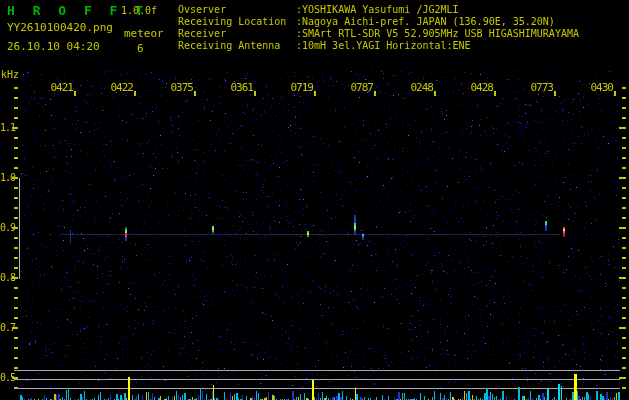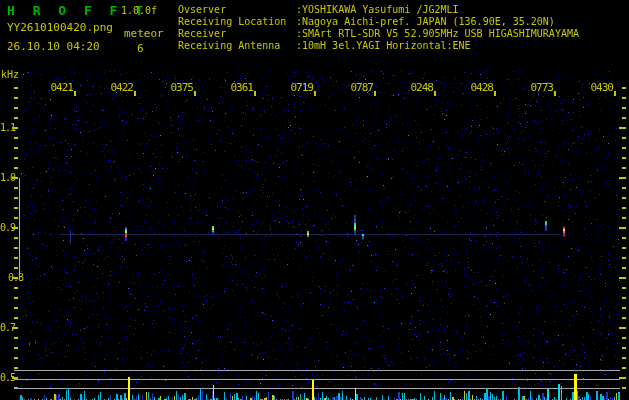--- a/index.html
+++ b/index.html
@@ -86,21 +86,21 @@
       <div class="tickmark" style="left: 14px; width: 4px; top: 237px;"></div>
       <div class="tickmark" style="left: 622px; width: 4px; top: 237px;"></div>
       <div class="tickmark" style="left: 14px; width: 4px; top: 247px;"></div>
       <div class="tickmark" style="left: 622px; width: 4px; top: 247px;"></div>
       <div class="tickmark" style="left: 14px; width: 4px; top: 257px;"></div>
       <div class="tickmark" style="left: 622px; width: 4px; top: 257px;"></div>
       <div class="tickmark" style="left: 14px; width: 4px; top: 267px;"></div>
       <div class="tickmark" style="left: 622px; width: 4px; top: 267px;"></div>
       <div class="tickmark" style="left: 12px; width: 6px; top: 277px;"></div>
       <div class="tickmark" style="left: 619px; width: 7px; top: 277px;"></div>
-      <div class="ytick-label" style="top: 272px; margin-left: 8px;">0.8</div>
+      <div class="ytick-label" style="top: 272px;">0.8</div>
       <div class="tickmark" style="left: 14px; width: 4px; top: 287px;"></div>
       <div class="tickmark" style="left: 622px; width: 4px; top: 287px;"></div>
       <div class="tickmark" style="left: 14px; width: 4px; top: 297px;"></div>
       <div class="tickmark" style="left: 622px; width: 4px; top: 297px;"></div>
       <div class="tickmark" style="left: 14px; width: 4px; top: 307px;"></div>
       <div class="tickmark" style="left: 622px; width: 4px; top: 307px;"></div>
       <div class="tickmark" style="left: 14px; width: 4px; top: 317px;"></div>
       <div class="tickmark" style="left: 622px; width: 4px; top: 317px;"></div>
       <div class="tickmark" style="left: 12px; width: 6px; top: 327px;"></div>
       <div class="tickmark" style="left: 619px; width: 7px; top: 327px;"></div>

